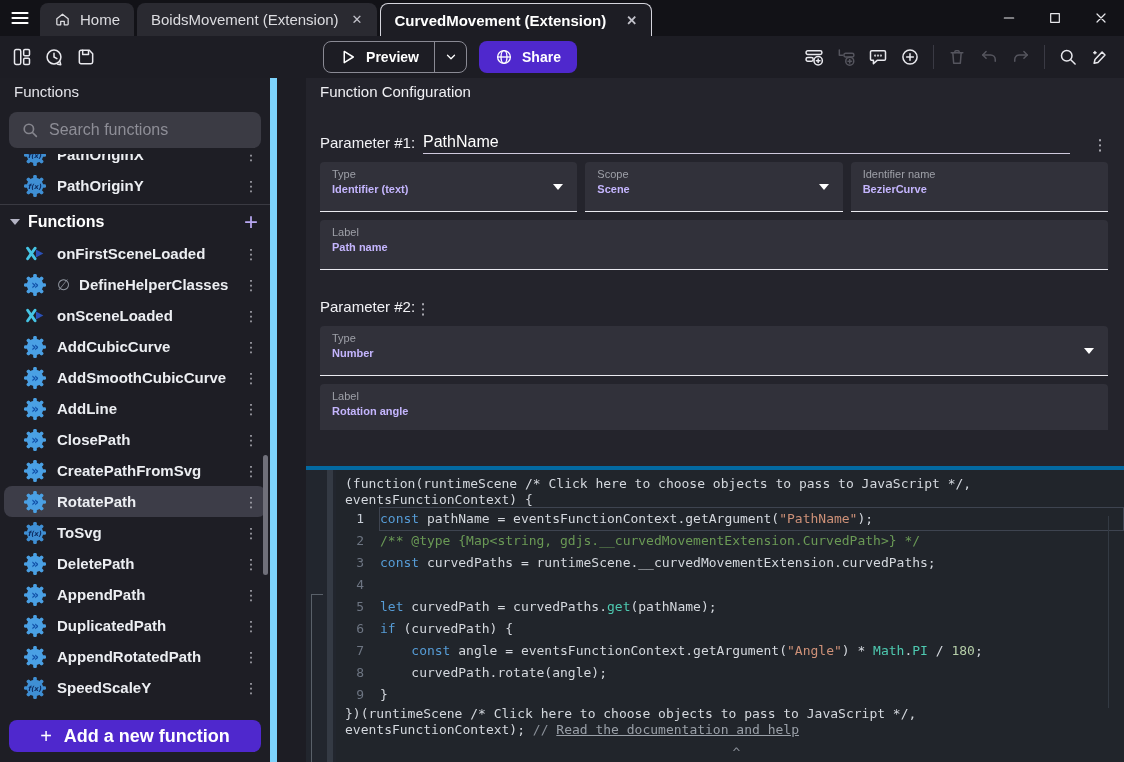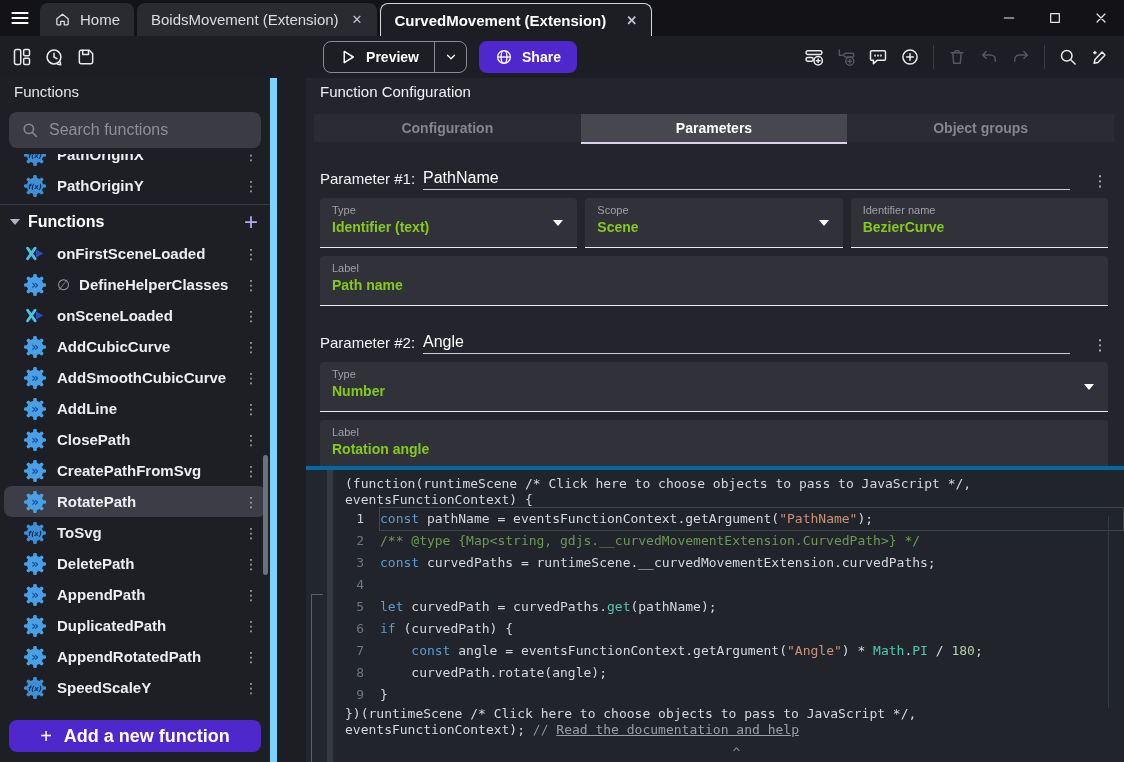--- a/index.html
+++ b/index.html
@@ -71,21 +71,21 @@
   .params { position:relative; padding:0 16px 0 14px; height:324px; overflow:hidden; }
   .param-head { display:flex; align-items:flex-end; margin-top:20px; height:28px; }
   .param-head .p-label { color:#f2f2f6; font-size:15px; padding-bottom:3px; white-space:nowrap; }
   .param-head .p-input { flex:1; margin:0 22px 0 8px; border-bottom:1px solid #cfc9dd; color:#fff; font-size:16px; padding-bottom:2px; }
   .param-head .kebab { color:#c6c6ce; font-size:15px; width:16px; text-align:center; cursor:pointer; }
   .fields { display:flex; gap:8px; margin-top:8px; }
   .field { position:relative; background:#31313a; border-radius:4px 4px 0 0; border-bottom:1px solid #eaeaf0; height:50px; padding:6px 12px 0; cursor:pointer; }
   .field.w3 { flex:1; }
   .field.wf { width:100%; }
   .field .f-label { color:#9ea0a8; font-size:11px; }
-  .field .f-value { color:#84cc16; font-size:14px; font-weight:600; margin-top:3px; white-space:nowrap; }
+  .field .f-value { color:#c4b5fd; font-size:11px; font-weight:600; margin-top:3px; white-space:nowrap; }
   .field .select-caret { position:absolute; right:14px; top:22px; width:0; height:0; border-left:5px solid transparent; border-right:5px solid transparent; border-top:6px solid #fff; }
 
   
   .code-section { position:absolute; left:0; top:388px; width:841px; height:296px; background:#f9a8d4; border-top:4px solid #0369a1; }
   .evt-margin { position:absolute; left:0; top:0; width:30px; height:100%; background:#22262e; }
   .evt-handle { position:absolute; left:21px; top:0; width:6px; height:100%; background:#343a44; }
   .evt-bracket-v { position:absolute; left:5px; top:124px; width:1px; bottom:0; background:#596069; }
   .evt-bracket-h { position:absolute; left:5px; top:124px; width:12px; height:1px; background:#596069; }
   .code-block { position:absolute; left:30px; top:0; right:10px; height:100%; background:#21252b; font-family:"DejaVu Sans Mono", monospace; font-size:13px; color:#d4d8de; }
   .code-plain { padding-left:9px; line-height:16px; white-space:pre; }
@@ -670,31 +670,20 @@
         <div class="sb-add">
           <span class="plus">+</span>
           <span class="lbl">Add a new function</span>
         </div>
       </div>
       <div class="sb-scroll"></div>
     </aside>
 
     <main class="main">
       <div class="main-header">Function Configuration</div>
-      <div class="main-tabs" id="main-tabs">
-          <div class="main-tab">
-            <span>Configuration</span>
-          </div>
-          <div class="main-tab active">
-            <span>Parameters</span>
-          </div>
-          <div class="main-tab">
-            <span>Object groups</span>
-          </div>
-        </div>
       <div class="params" id="params">
 
       <div class="param-head">
             <span class="p-label">Parameter #1:</span>
             <div class="p-input">PathName</div>
             <span class="kebab">⋮</span>
           </div>
           <div class="fields">
             <div class="field w3">
               <div class="f-label">Type</div>
@@ -712,21 +701,20 @@
             </div>
           </div>
           <div class="fields">
             <div class="field wf">
               <div class="f-label">Label</div>
               <div class="f-value">Path name</div>
             </div>
           </div>
           <div class="param-head">
             <span class="p-label">Parameter #2:</span>
-            <div class="p-input">Angle</div>
             <span class="kebab">⋮</span>
           </div>
           <div class="fields">
             <div class="field wf">
               <div class="f-label">Type</div>
               <div class="f-value">Number</div>
               <div class="select-caret"></div>
             </div>
           </div>
           <div class="fields">

